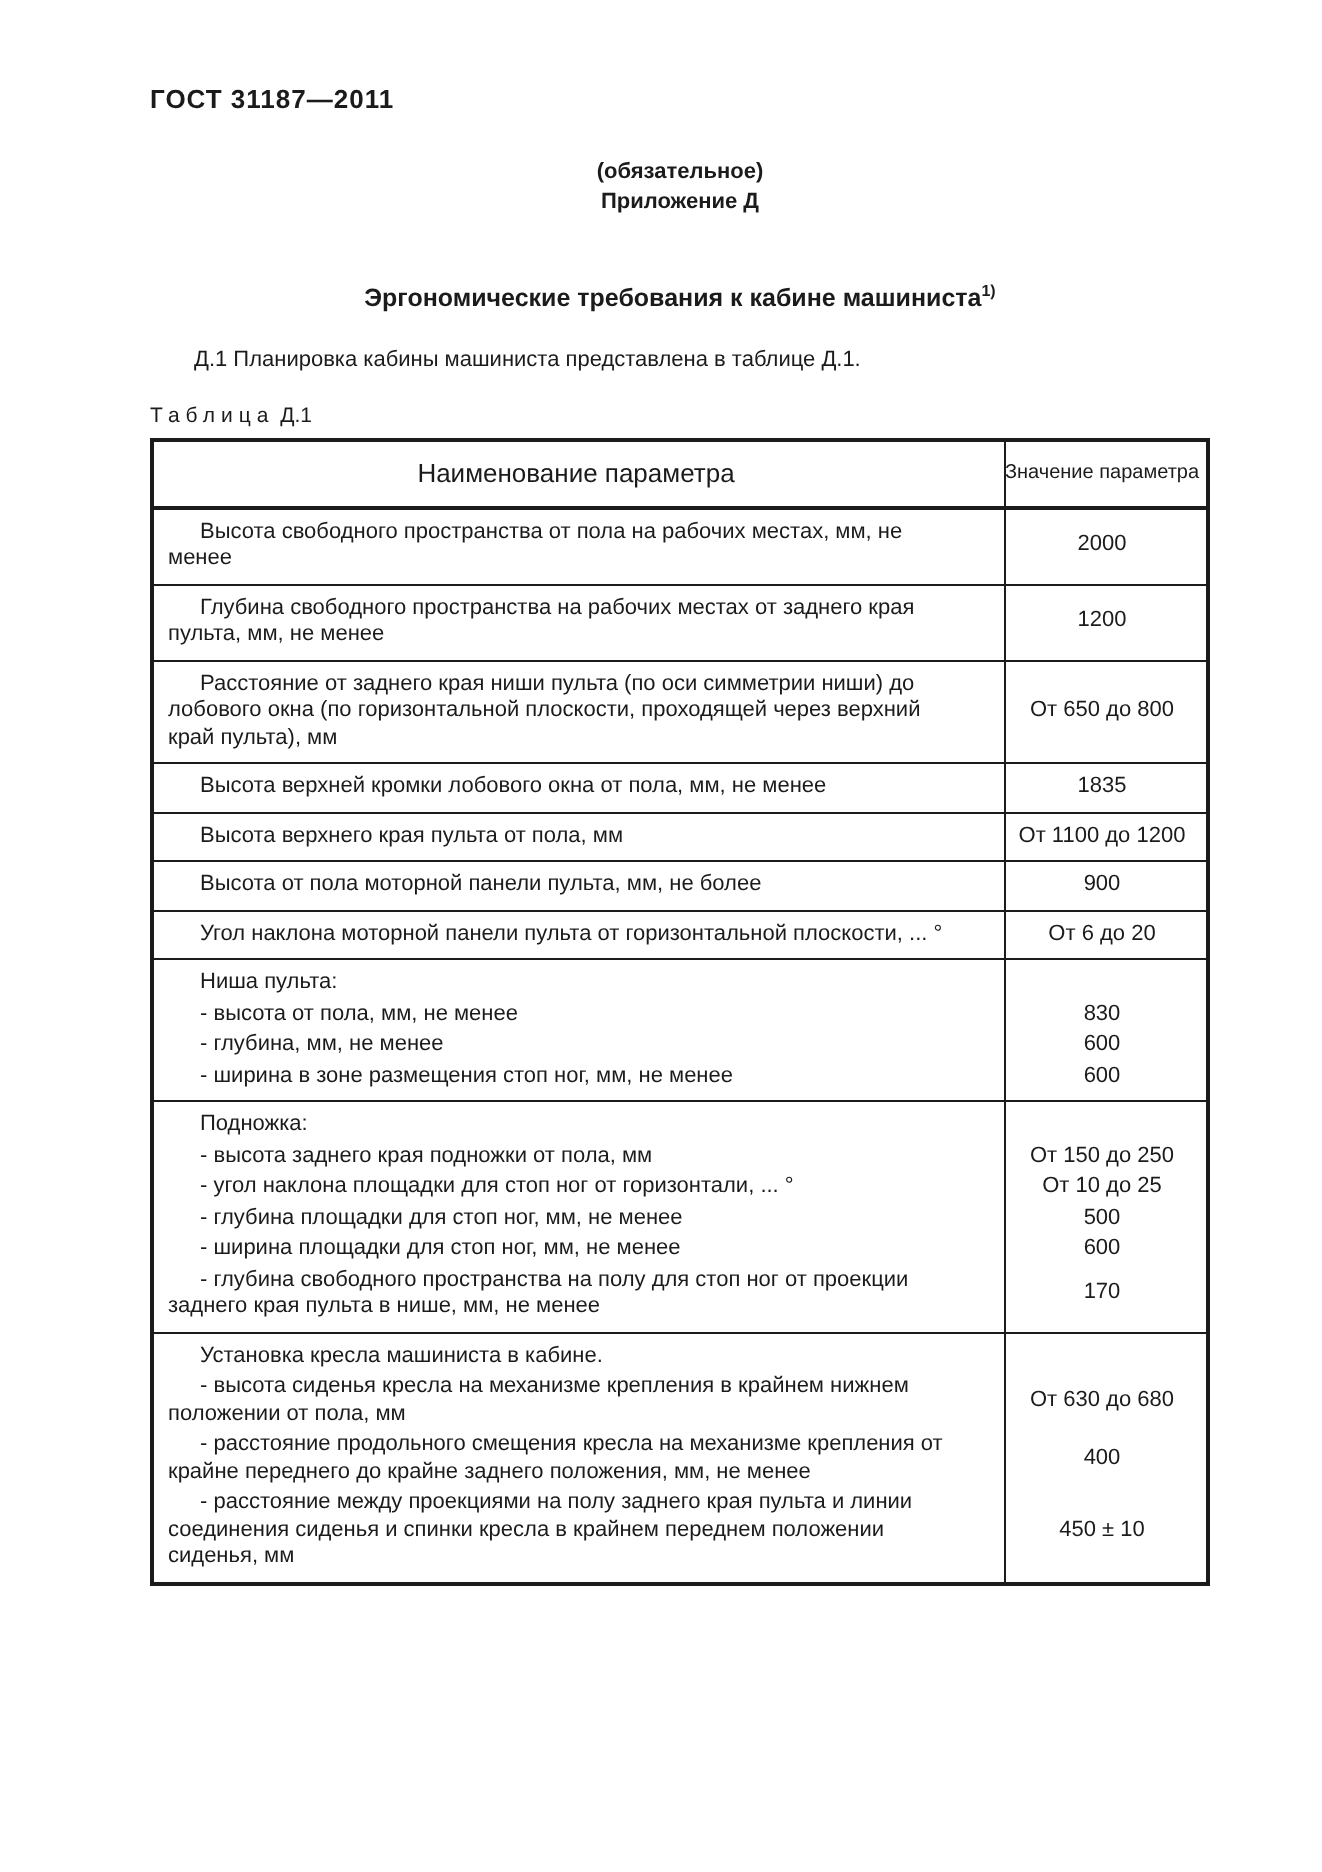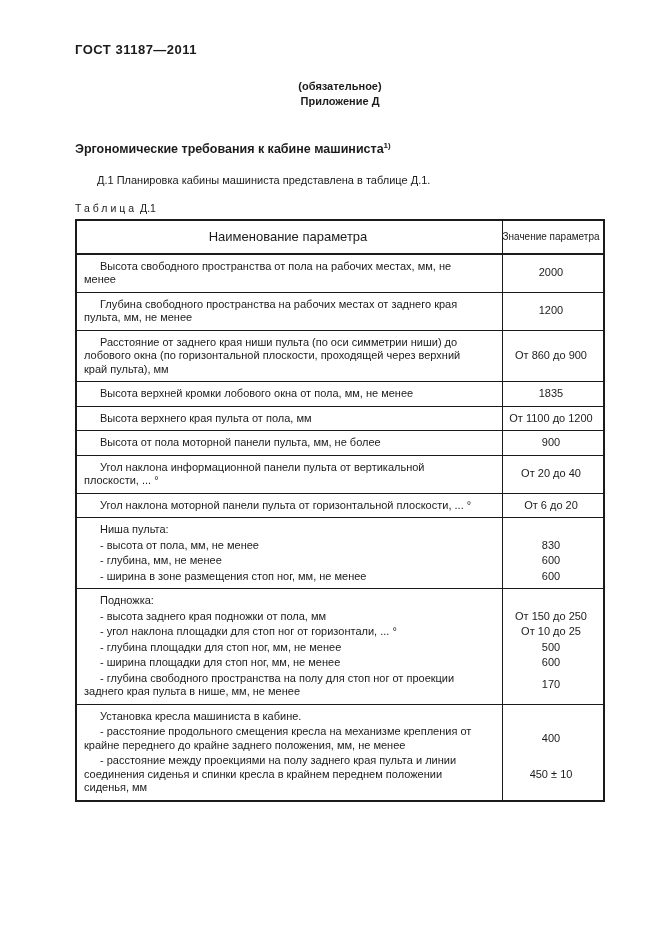--- a/index.html
+++ b/index.html
@@ -19,21 +19,21 @@
     font-size: 13px; font-weight: bold;
     letter-spacing: 0.5px;
     margin-bottom: 22px;
   }
   .appendix {
     text-align: center;
     font-size: 11px; font-weight: bold;
     line-height: 15px;
   }
   .doc-title {
-    text-align: left;
+    text-align: center;
     font-size: 12.5px; font-weight: bold;
     margin-top: 32px;
     margin-bottom: 18px;
   }
   .doc-title sup { font-size: 8px; font-weight: bold; }
   .intro {
     font-size: 11px;
     text-indent: 22px;
     margin: 0 0 16px 0;
   }
@@ -122,21 +122,21 @@
         </div>
         <div class="t-row">
           <div class="t-line">
             <div class="t-param">Глубина свободного пространства на рабочих местах от заднего края пульта, мм, не менее</div>
             <div class="t-value">1200</div>
           </div>
         </div>
         <div class="t-row">
           <div class="t-line">
             <div class="t-param">Расстояние от заднего края ниши пульта (по оси симметрии ниши) до лобового окна (по горизонтальной плоскости, проходящей через верхний край пульта), мм</div>
-            <div class="t-value">От 860 до 900</div>
+            <div class="t-value">От 650 до 800</div>
           </div>
         </div>
         <div class="t-row">
           <div class="t-line">
             <div class="t-param">Высота верхней кромки лобового окна от пола, мм, не менее</div>
             <div class="t-value">1835</div>
           </div>
         </div>
         <div class="t-row">
           <div class="t-line">
@@ -145,26 +145,20 @@
           </div>
         </div>
         <div class="t-row">
           <div class="t-line">
             <div class="t-param">Высота от пола моторной панели пульта, мм, не более</div>
             <div class="t-value">900</div>
           </div>
         </div>
         <div class="t-row">
           <div class="t-line">
-            <div class="t-param">Угол наклона информационной панели пульта от вертикальной плоскости, ... °</div>
-            <div class="t-value">От 20 до 40</div>
-          </div>
-        </div>
-        <div class="t-row">
-          <div class="t-line">
             <div class="t-param">Угол наклона моторной панели пульта от горизонтальной плоскости, ... °</div>
             <div class="t-value">От 6 до 20</div>
           </div>
         </div>
         <div class="t-row">
           <div class="t-line">
             <div class="t-param">Ниша пульта:</div>
             <div class="t-value"></div>
           </div>
           <div class="t-line">
@@ -205,20 +199,24 @@
             <div class="t-param">- глубина свободного пространства на полу для стоп ног от проекции заднего края пульта в нише, мм, не менее</div>
             <div class="t-value">170</div>
           </div>
         </div>
         <div class="t-row">
           <div class="t-line">
             <div class="t-param">Установка кресла машиниста в кабине.</div>
             <div class="t-value"></div>
           </div>
           <div class="t-line">
+            <div class="t-param">- высота сиденья кресла на механизме крепления в крайнем нижнем положении от пола, мм</div>
+            <div class="t-value">От 630 до 680</div>
+          </div>
+          <div class="t-line">
             <div class="t-param">- расстояние продольного смещения кресла на механизме крепления от крайне переднего до крайне заднего положения, мм, не менее</div>
             <div class="t-value">400</div>
           </div>
           <div class="t-line">
             <div class="t-param">- расстояние между проекциями на полу заднего края пульта и линии соединения сиденья и спинки кресла в крайнем переднем положении сиденья, мм</div>
             <div class="t-value">450 ± 10</div>
           </div>
         </div>
       </div>
   </div>

